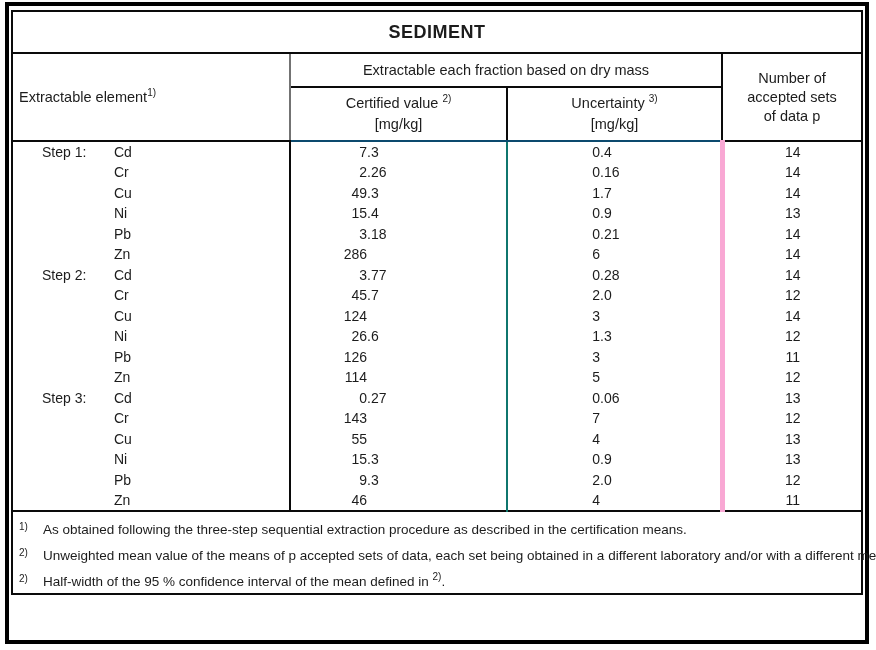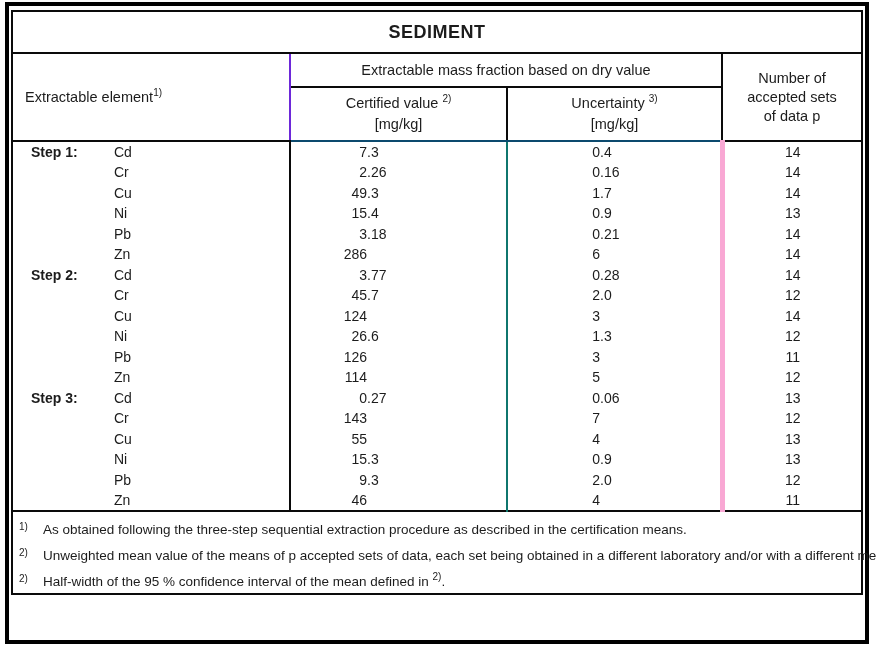--- a/index.html
+++ b/index.html
@@ -40,24 +40,24 @@
     font-weight: bold;
     font-size: 18px;
     letter-spacing: 0.5px;
     border-bottom: 2px solid #0a0a0a;
   }
 
   
   tr.head-a { height: 34px; }
   tr.head-b { height: 54px; }
   td.h-col1 {
-    border-right: 2px solid #6d28d9;
+    border-right: 2px solid #737373;
     border-bottom: 2px solid #0a0a0a;
     text-align: left;
-    padding-left: 12px;
+    padding-left: 6px;
     font-size: 14.5px;
     margin-top: 32px;
   }
   td.h-span {
     border-right: 2px solid #0a0a0a;
     border-bottom: 2px solid #0a0a0a;
     text-align: center;
     font-size: 14.5px;
   }
   td.h-sub {
@@ -80,22 +80,22 @@
     vertical-align: 6px;
   }
 
   
   tbody tr { height: 20.5px; }
   tbody td { height: 20px; line-height: 20px; white-space: nowrap; }
   td.c-el  { border-right: 2px solid #0a0a0a; text-align: left; }
   span.step {
     display: inline-block;
     width: 101px;
-    padding-left: 18px;
-    font-weight: bold;
+    padding-left: 29px;
+    font-weight: normal;
   }
   span.el { display: inline-block; }
   td.c-val { border-right: 2px solid #0f766e; text-align: left; }
   td.c-unc { border-right: 5px solid #f9a8d4; text-align: left; padding-left: 24px; }
   td.c-set { text-align: center; }
   .c-val .ip { display: inline-block; width: 76px; text-align: right; }
   .c-unc .ip { display: inline-block; width: 68px; text-align: right; }
   .fp { display: inline-block; text-align: left; }
 
   
@@ -133,21 +133,21 @@
       <col class="c4">
   </colgroup>
   <tbody>
     <tr class="title-row">
       <td class="title-cell" colspan="4">SEDIMENT</td>
     </tr>
     <tr class="head-a">
       <td class="h-col1" rowspan="2">
         <span>Extractable element</span><sup class="hdr-sup">1)</sup>
       </td>
-      <td class="h-span" colspan="2">Extractable mass fraction based on dry value</td>
+      <td class="h-span" colspan="2">Extractable each fraction based on dry mass</td>
       <td class="h-col4" rowspan="2">
         <div>Number of</div>
         <div>accepted sets</div>
         <div>of data p</div>
       </td>
     </tr>
     <tr class="head-b">
       <td class="h-sub">
         <div><span>Certified value </span><sup class="hdr-sup">2)</sup></div>
         <div>[mg/kg]</div>

